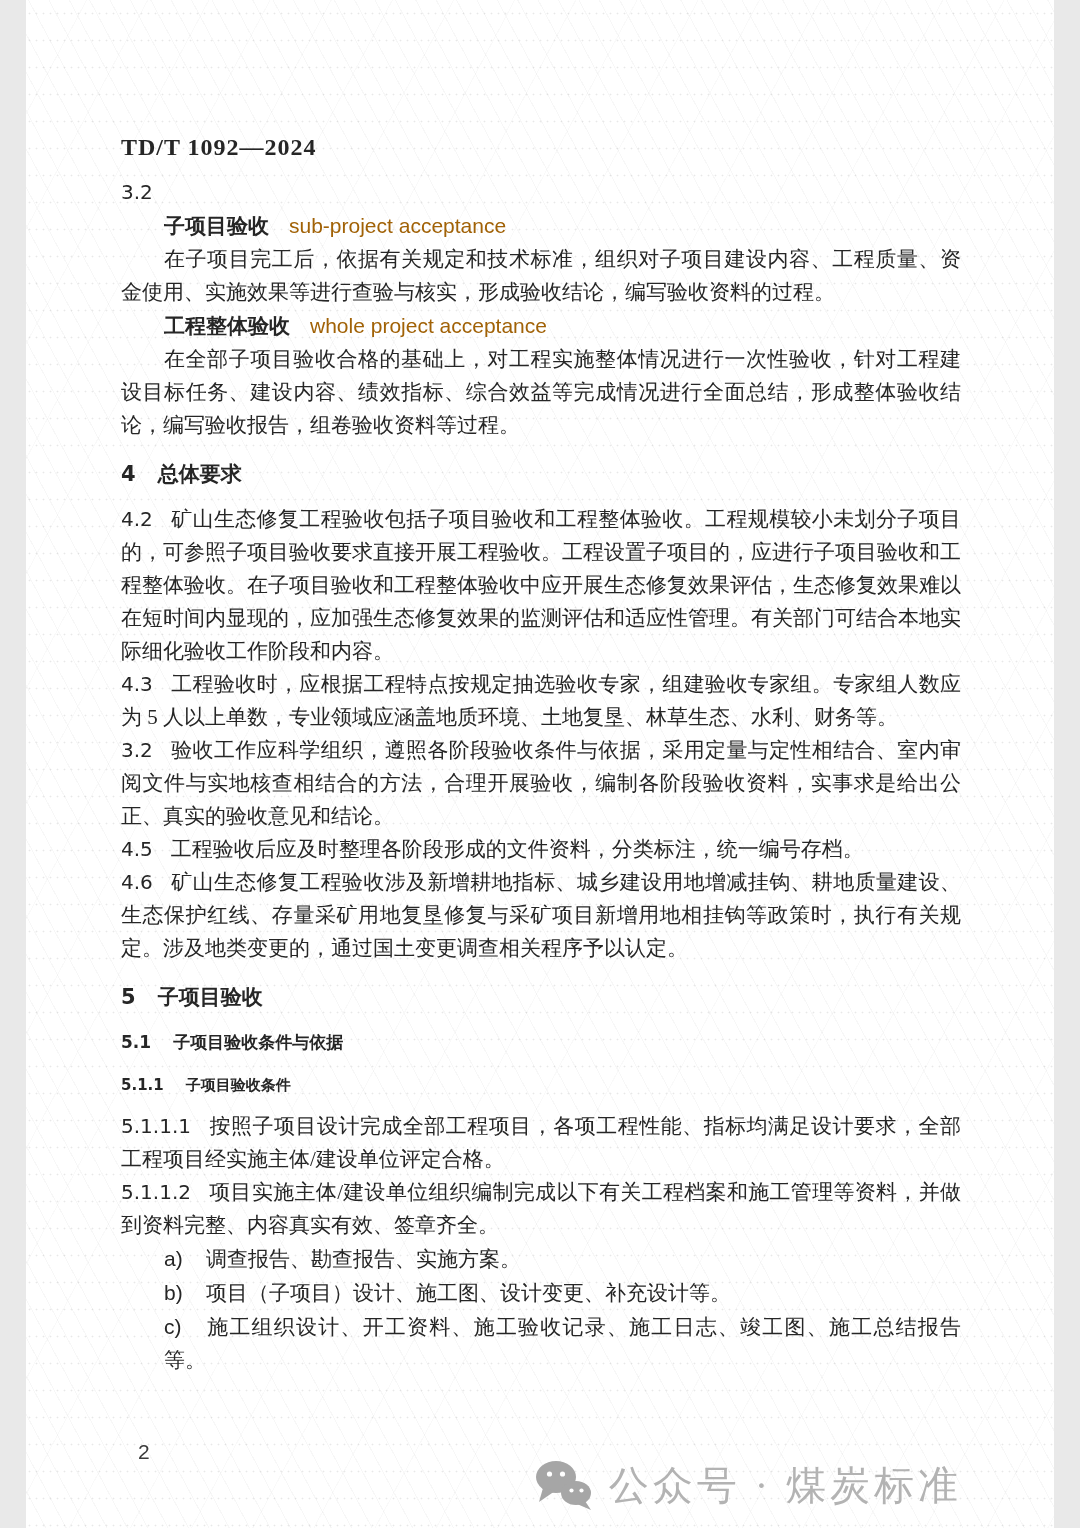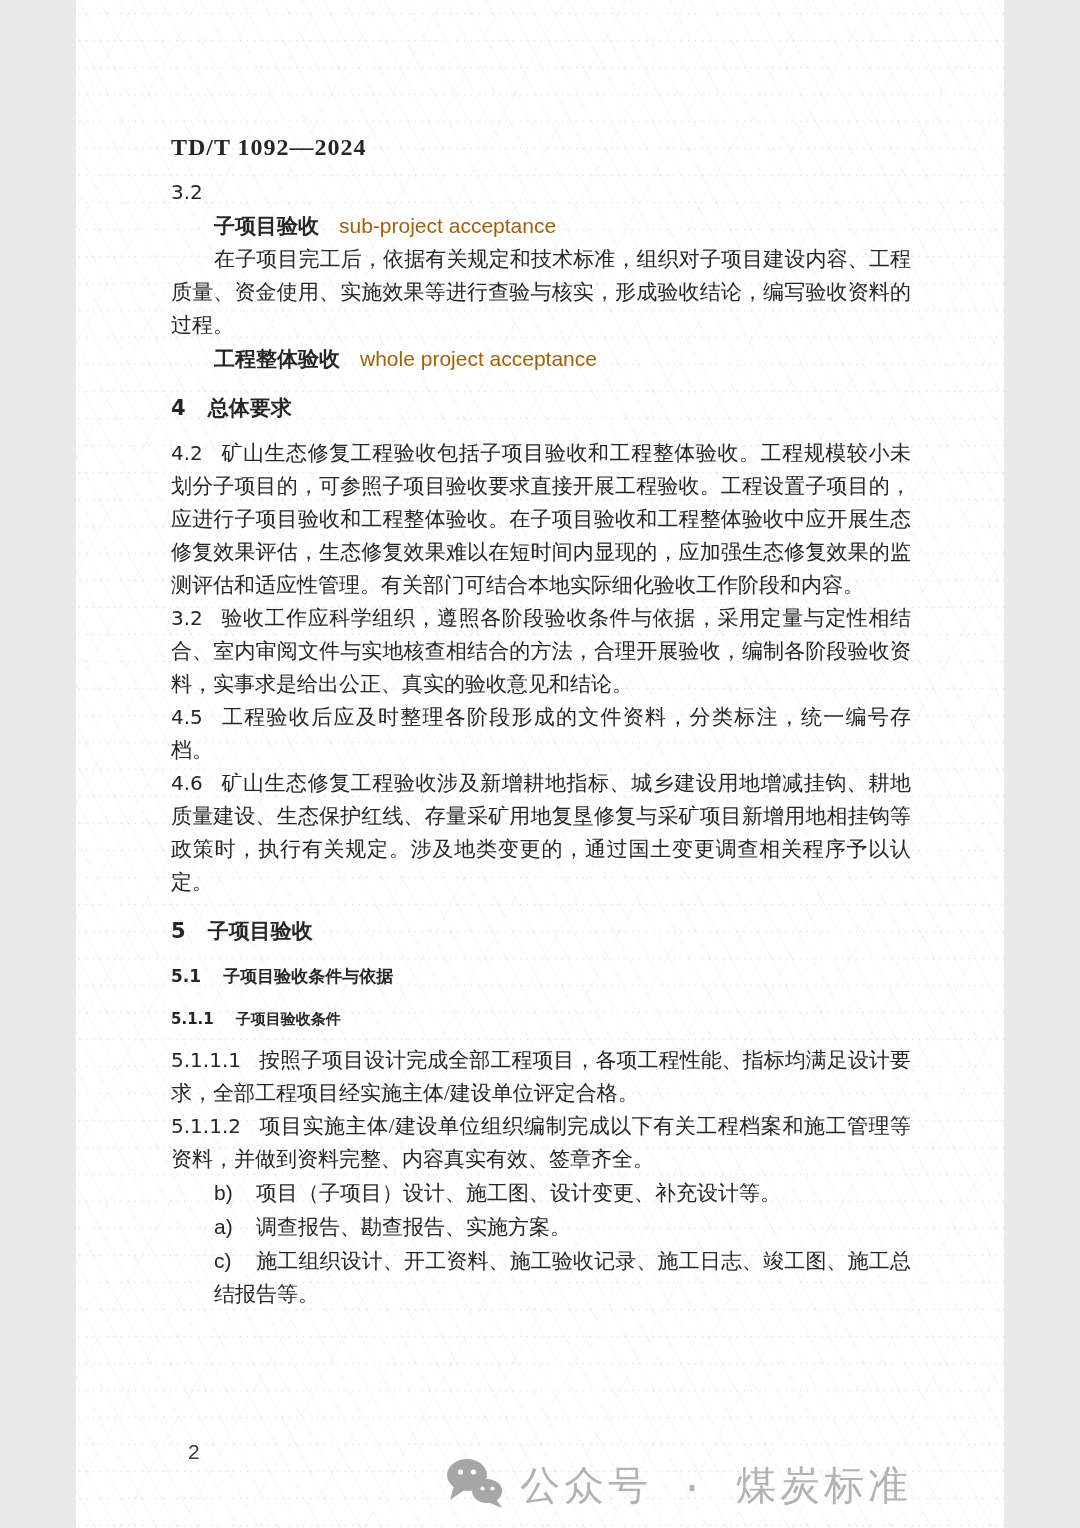--- a/index.html
+++ b/index.html
@@ -1,18 +1,18 @@
 <!DOCTYPE html>
 <html lang="zh"><head>
 <meta charset="utf-8">
 <style>
   html,body{margin:0;padding:0;background:#e9e9e9;}
   .page{
     position:relative;
-    width:928px;height:1528px;
+    width:1028px;height:1528px;
     margin:0 auto;
     background:#ffffff;
     overflow:hidden;
     font-family:"Liberation Serif","DejaVu Serif",serif;
     color:#262626;
   }
   
   .texture{
     position:absolute;inset:0;pointer-events:none;
     background-image:
@@ -46,52 +46,54 @@
   .numbered .n-num{margin-right:18px;font-family:"DejaVu Sans","Liberation Sans",sans-serif;font-size:20px;}
   .list-item{padding-left:43px;}
   .list-item .li-label{display:inline-block;width:42px;font-family:"Liberation Sans","DejaVu Sans",sans-serif;}
   .page-number{
     position:absolute;left:112px;top:1440px;
     font-size:21px;color:#3a3a3a;
     font-family:"Liberation Sans","DejaVu Sans",sans-serif;
   }
   .watermark{
     position:absolute;right:92px;top:1458px;
-    display:flex;gap:14px;
+    display:flex;align-items:center;gap:14px;
     color:#b3b3b3;
-    font-family:Liberation Mono, monospace;
+    font-family:Liberation Serif, serif;
     font-size:40px;letter-spacing:4px;white-space:nowrap;
   }
   .wm-icon{width:62px;height:52px;flex:0 0 auto;}
 </style>
 </head>
 <body>
 
 <div class="page">
   <div class="texture"></div>
 
   <div class="content">
     <div class="doc-header">TD/T 1092—2024</div>
     <div class="doc-body">
         <div class="clause-num">3.2</div>
         <div class="term-line"><span class="term-zh">子项目验收</span><span class="term-en">sub-project acceptance</span></div>
         <div class="para">在子项目完工后，依据有关规定和技术标准，组织对子项目建设内容、工程质量、资金使用、实施效果等进行查验与核实，形成验收结论，编写验收资料的过程。</div>
         <div class="term-line"><span class="term-zh">工程整体验收</span><span class="term-en">whole project acceptance</span></div>
+        <div class="para">在全部子项目验收合格的基础上，对工程实施整体情况进行一次性验收，针对工程建设目标任务、建设内容、绩效指标、综合效益等完成情况进行全面总结，形成整体验收结论，编写验收报告，组卷验收资料等过程。</div>
         <div class="heading l1"><span class="h-num">4</span><span class="h-title">总体要求</span></div>
         <div class="numbered"><span class="n-num">4.2</span>矿山生态修复工程验收包括子项目验收和工程整体验收。工程规模较小未划分子项目的，可参照子项目验收要求直接开展工程验收。工程设置子项目的，应进行子项目验收和工程整体验收。在子项目验收和工程整体验收中应开展生态修复效果评估，生态修复效果难以在短时间内显现的，应加强生态修复效果的监测评估和适应性管理。有关部门可结合本地实际细化验收工作阶段和内容。</div>
+        <div class="numbered"><span class="n-num">4.3</span>工程验收时，应根据工程特点按规定抽选验收专家，组建验收专家组。专家组人数应为 5 人以上单数，专业领域应涵盖地质环境、土地复垦、林草生态、水利、财务等。</div>
         <div class="numbered"><span class="n-num">3.2</span>验收工作应科学组织，遵照各阶段验收条件与依据，采用定量与定性相结合、室内审阅文件与实地核查相结合的方法，合理开展验收，编制各阶段验收资料，实事求是给出公正、真实的验收意见和结论。</div>
         <div class="numbered"><span class="n-num">4.5</span>工程验收后应及时整理各阶段形成的文件资料，分类标注，统一编号存档。</div>
         <div class="numbered"><span class="n-num">4.6</span>矿山生态修复工程验收涉及新增耕地指标、城乡建设用地增减挂钩、耕地质量建设、生态保护红线、存量采矿用地复垦修复与采矿项目新增用地相挂钩等政策时，执行有关规定。涉及地类变更的，通过国土变更调查相关程序予以认定。</div>
         <div class="heading l1"><span class="h-num">5</span><span class="h-title">子项目验收</span></div>
         <div class="heading l2"><span class="h-num">5.1</span><span class="h-title">子项目验收条件与依据</span></div>
         <div class="heading l3"><span class="h-num">5.1.1</span><span class="h-title">子项目验收条件</span></div>
         <div class="numbered"><span class="n-num">5.1.1.1</span>按照子项目设计完成全部工程项目，各项工程性能、指标均满足设计要求，全部工程项目经实施主体/建设单位评定合格。</div>
         <div class="numbered"><span class="n-num">5.1.1.2</span>项目实施主体/建设单位组织编制完成以下有关工程档案和施工管理等资料，并做到资料完整、内容真实有效、签章齐全。</div>
+        <div class="list-item"><span class="li-label">a)</span><span class="li-text">调查报告、勘查报告、实施方案。</span></div>
         <div class="list-item"><span class="li-label">b)</span><span class="li-text">项目（子项目）设计、施工图、设计变更、补充设计等。</span></div>
-        <div class="list-item"><span class="li-label">a)</span><span class="li-text">调查报告、勘查报告、实施方案。</span></div>
         <div class="list-item"><span class="li-label">c)</span><span class="li-text">施工组织设计、开工资料、施工验收记录、施工日志、竣工图、施工总结报告等。</span></div>
       </div>
   </div>
 
   <div class="page-number">2</div>
 
   <div class="watermark">
     <svg class="wm-icon" viewBox="0 0 62 52" xmlns="http://www.w3.org/2000/svg" aria-hidden="true">
       <g fill="#a6a6a6">
         <ellipse cx="23" cy="17" rx="20" ry="16"></ellipse>

